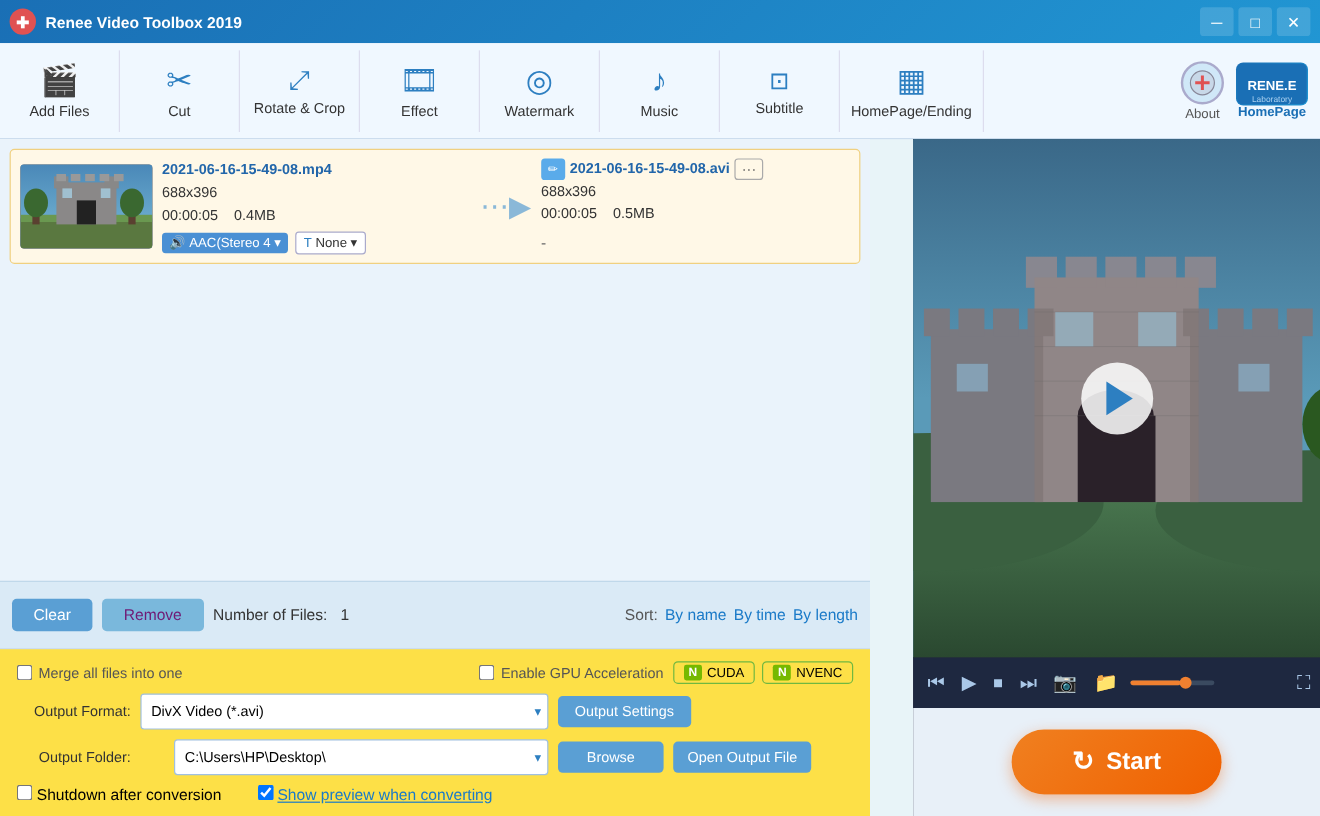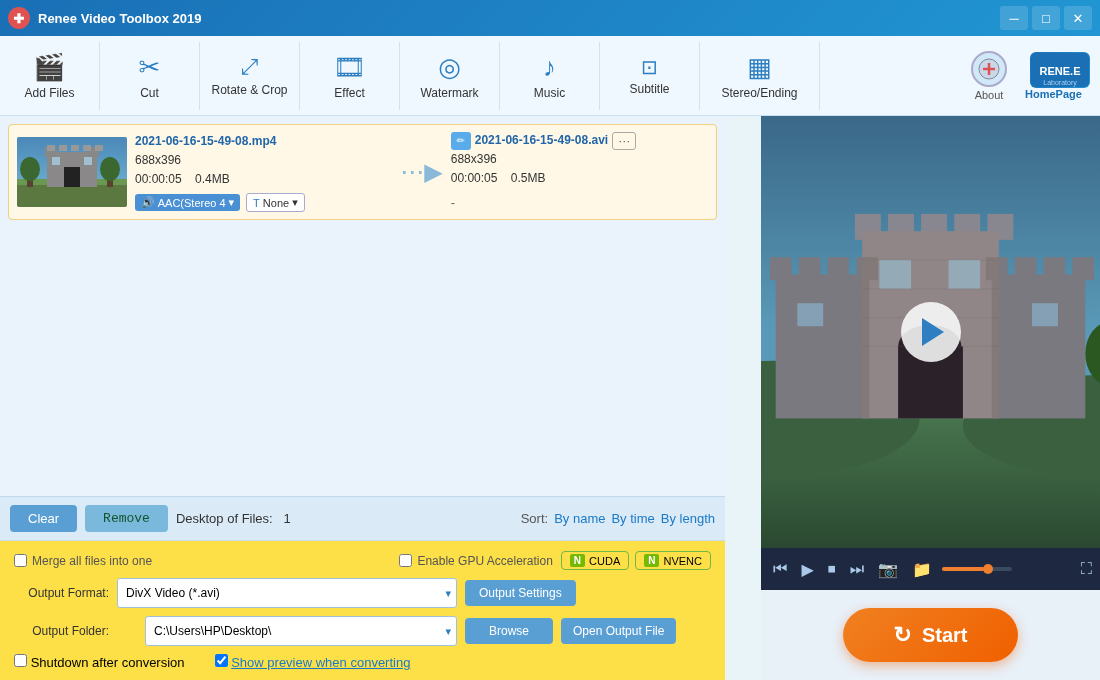--- a/index.html
+++ b/index.html
@@ -73,21 +73,20 @@
     .brand-logo {
       display: flex; flex-direction: column; align-items: center;
       cursor: pointer;
     }
     .brand-logo-img {
       width: 60px; height: 36px;
       background: linear-gradient(135deg, #1a6fb5, #2196d3);
       border-radius: 6px;
       display: flex; align-items: center; justify-content: center;
       position: relative;
-      margin-left: 13px;
     }
 
     
     .main-area {
       display: flex;
       height: calc(680px - 36px - 80px);
       gap: 36px;
     }
 
     
@@ -163,30 +162,30 @@
     }
 
     
     .bottom-controls {
       background: #daeaf6;
       border-top: 1px solid #c0d8ea;
       padding: 8px 10px;
       display: flex;
       align-items: center;
       gap: 8px;
-      height: 44px;
+      height: 56px;
     }
     .btn-clear {
       background: #5a9fd4; color: white; border: none;
       border-radius: 4px; padding: 6px 18px; cursor: pointer; font-size: 13px;
       font-weight: 500;
     }
     .btn-remove {
-      background: #7ab8dc; color: #14532d; border: none;
-      border-radius: 4px; padding: 6px 18px; cursor: pointer; font-size: 13px; font-family: Liberation Mono, monospace;
+      background: #7ab8dc; color: #701a75; border: none;
+      border-radius: 4px; padding: 6px 18px; cursor: pointer; font-size: 13px;
     }
     .file-count { font-size: 13px; color: #333; flex: 1; }
     .sort-area { display: flex; align-items: center; gap: 6px; font-size: 13px; color: #555; justify-content: center; }
     .sort-link { color: #1a7ac8; cursor: pointer; text-decoration: none; }
 
     
     .settings-area {
       background: #fde047;
       border-top: 1px solid #cde;
       padding: 10px 14px;
@@ -376,21 +375,21 @@
   <div class="toolbar-item">
     <span class="tb-icon">♪</span>
     <span class="tb-label">Music</span>
   </div>
   <div class="toolbar-item">
     <span class="tb-icon" style="font-size:20px;">⊡</span>
     <span class="tb-label">Subtitle</span>
   </div>
   <div class="toolbar-item" style="width:120px;">
     <span class="tb-icon">▦</span>
-    <span class="tb-label">Stereo/Ending</span>
+    <span class="tb-label">HomePage/Ending</span>
   </div>
   <div class="toolbar-right">
     <div class="about-btn">
       <div class="about-icon">
 
         <svg width="22" height="22" viewBox="0 0 22 22">
             <circle cx="11" cy="11" r="10" fill="#c8d8e8" stroke="#889"></circle>
             <line x1="11" y1="5" x2="11" y2="17" stroke="#e05252" stroke-width="2.5"></line>
             <line x1="5" y1="11" x2="17" y2="11" stroke="#e05252" stroke-width="2.5"></line>
           </svg>
@@ -495,21 +494,21 @@
             <span class="dash-text">-</span>
           </div>
         </div>
       </div>
     </div>
 
     <div class="bottom-controls">
       <button class="btn-clear">Clear</button>
       <button class="btn-remove">Remove</button>
       <span class="file-count">
-        <span>Desktop of Files:</span>
+        <span>Number of Files:</span>
         &nbsp;
         <span>1</span>
       </span>
       <div class="sort-area">
         <span>Sort:</span>
         <a class="sort-link">By name</a>
         <a class="sort-link">By time</a>
         <a class="sort-link">By length</a>
       </div>
     </div>

